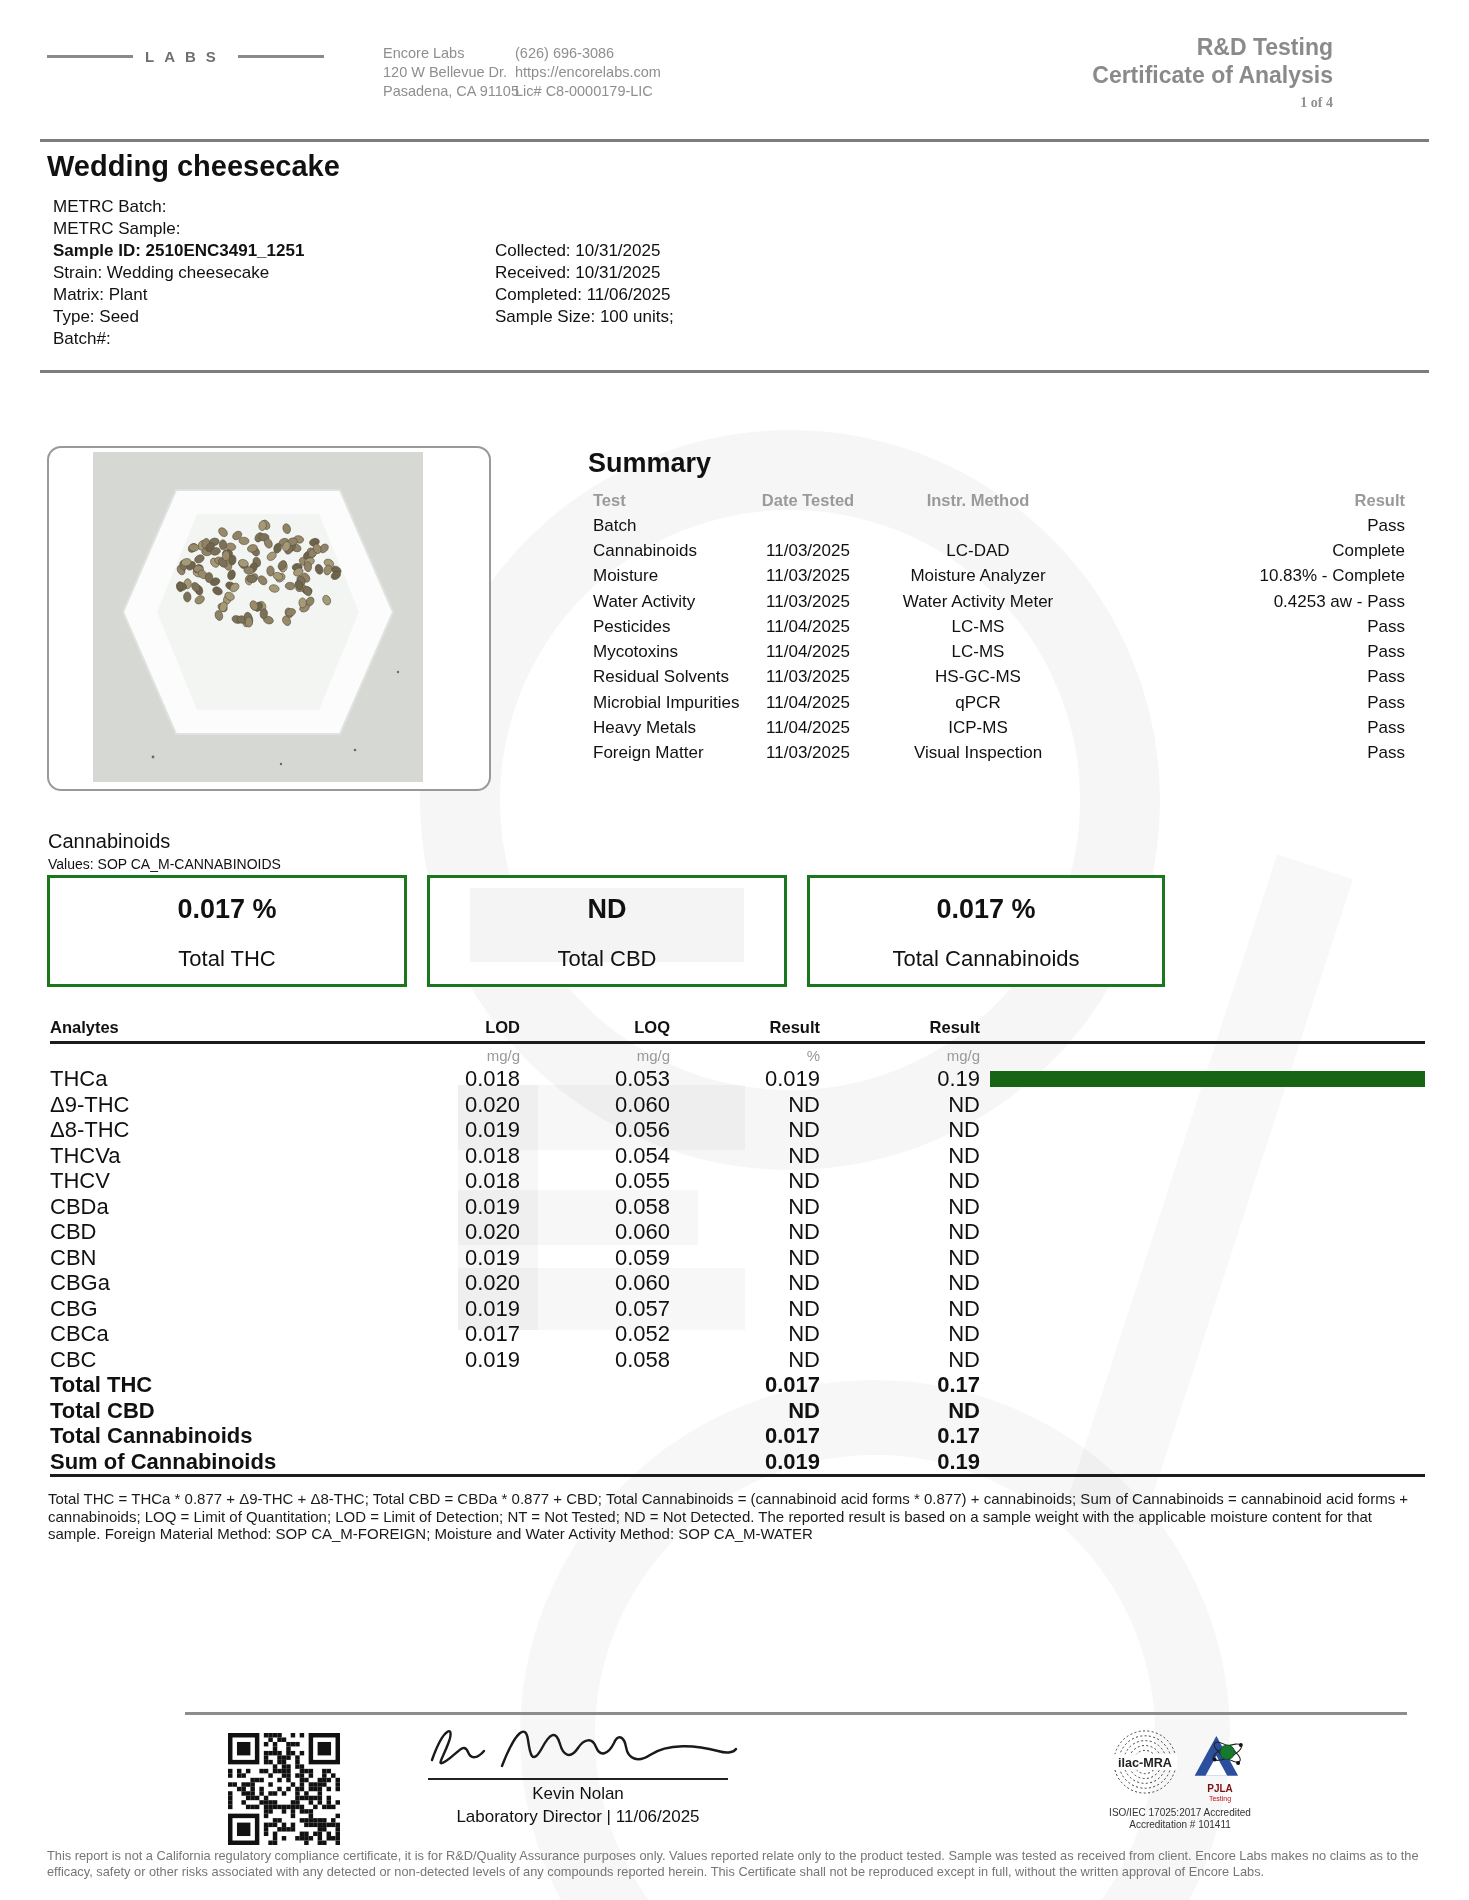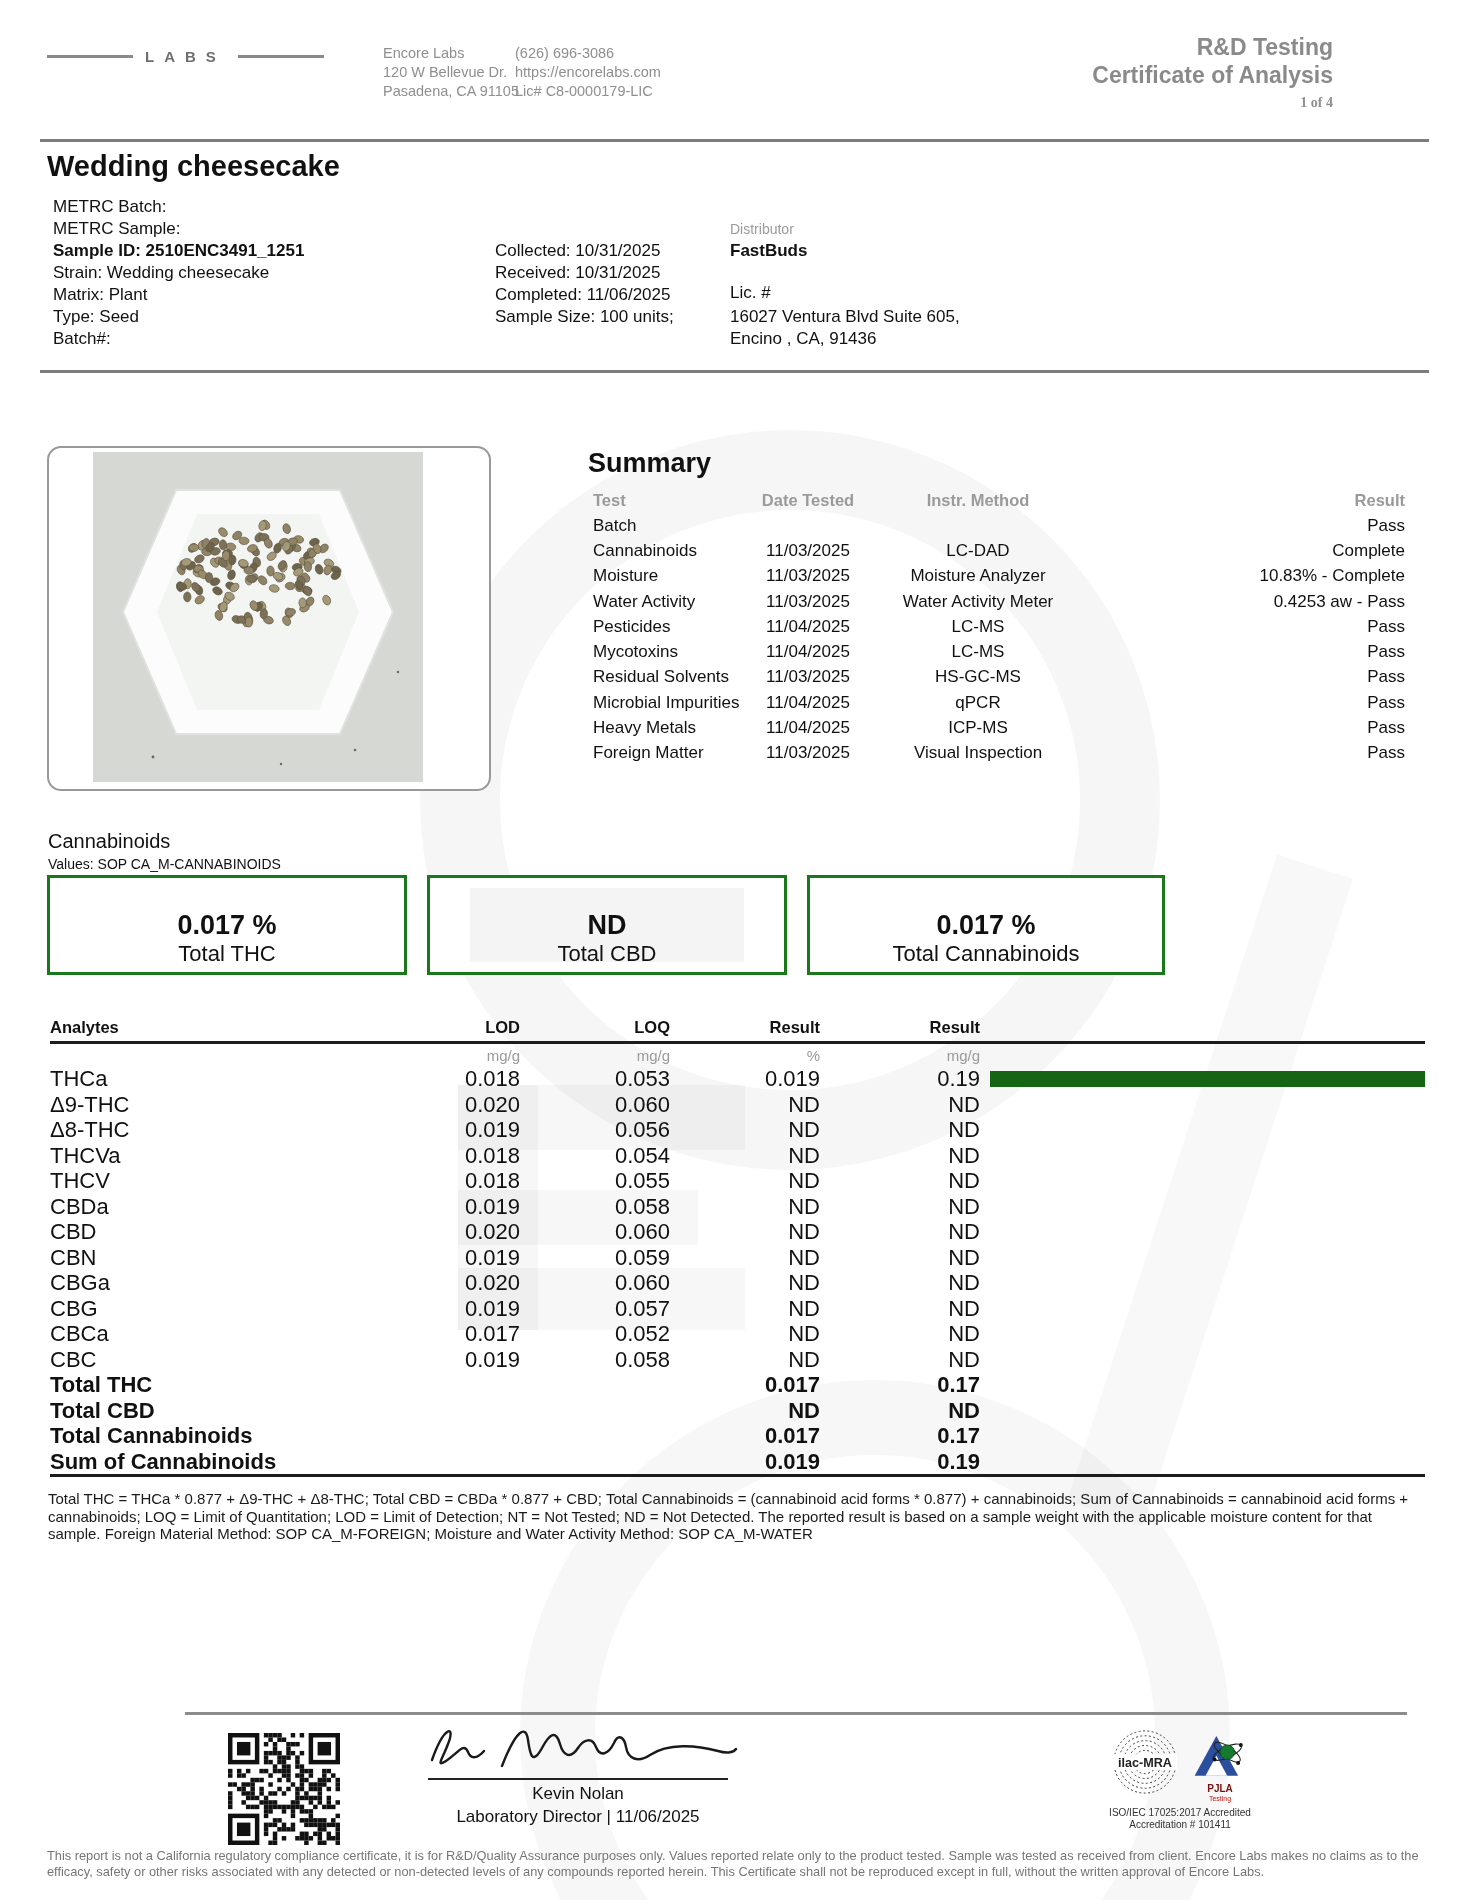--- a/index.html
+++ b/index.html
@@ -30,23 +30,23 @@
   
   .sum-head{font-size:27px;font-weight:bold;}
   .sum-grid{display:grid;grid-template-columns:150px 130px 210px 1fr;align-items:center;}
   .sum-colhead{color:#9a9a9a;font-weight:bold;font-size:16.5px;height:26px;}
   .sum-row{height:25.3px;font-size:17px;}
   .c-center{text-align:center;}
   .c-right{text-align:right;}
   
   .cann-h{font-size:20px;}
   .cann-m{font-size:14px;}
-  .tot-box{position:absolute;top:875px;height:100px;border:3px solid #1b771b;background:#fff;
+  .tot-box{position:absolute;top:875px;height:112px;border:3px solid #1b771b;background:#fff;
            display:flex;flex-direction:column;justify-content:space-between;align-items:center;
-           padding:32px 0 12px 0;box-sizing:border-box;}
+           padding:16px 0 12px 0;box-sizing:border-box;}
   .tot-val{font-size:27px;font-weight:bold;z-index:1;}
   .tot-lab{font-size:22px;z-index:1;}
   .tot-shade{position:absolute;left:40px;right:40px;top:10px;height:74px;background:rgba(0,0,0,0.045);}
   
   .an-grid{display:grid;grid-template-columns:320px 150px 150px 150px 160px 1fr;align-items:center;}
   .an-headrow{height:27px;font-weight:bold;font-size:16.5px;border-bottom:3px solid #1c1c1c;}
   .an-units{height:22px;color:#9a9a9a;font-size:15px;}
   .an-row{height:25.5px;font-size:22px;}
   .an-total .cell{font-weight:bold;}
   .num{text-align:right;}
@@ -117,29 +117,20 @@
     <div>Batch#:</div>
   </div>
 
   <div class="abs z info" style="left:495px;top:240px;">
     <div>Collected: 10/31/2025</div>
     <div>Received: 10/31/2025</div>
     <div>Completed: 11/06/2025</div>
     <div>Sample Size: 100 units;</div>
   </div>
 
-  <div class="abs z info" style="left:730px;top:218px;">
-    <div class="gray" style="font-size:14px;">Distributor</div>
-    <div class="bold">FastBuds</div>
-    <div style="height:20px;"></div>
-    <div>Lic. #</div>
-    <div style="height:2px;"></div>
-    <div>16027 Ventura Blvd Suite 605,</div>
-    <div>Encino , CA, 91436</div>
-  </div>
 
   <div class="abs z rule" style="left:40px;top:370px;width:1389px;height:2.5px;"></div>
 
   <div class="abs z photo-box" style="left:47px;top:446px;">
     <svg width="330" height="330" style="position:absolute;left:44px;top:4px;">
       <rect x="0" y="0" width="330" height="330" fill="#d6d8d3"></rect>
       <polygon points="83,38 247,38 300,160 247,282 83,282 30,160" fill="#fbfcfb" stroke="#e0e2df" stroke-width="2"></polygon>
       <polygon points="104,62 226,62 266,160 226,258 104,258 64,160" fill="#f3f5f3"></polygon>
       <g>
           <ellipse cx="169.6" cy="128.3" rx="5" ry="3.7" fill="#8f8266" stroke="#57503c" stroke-width="0.6" transform="rotate(48 169.6 128.3)"></ellipse>

